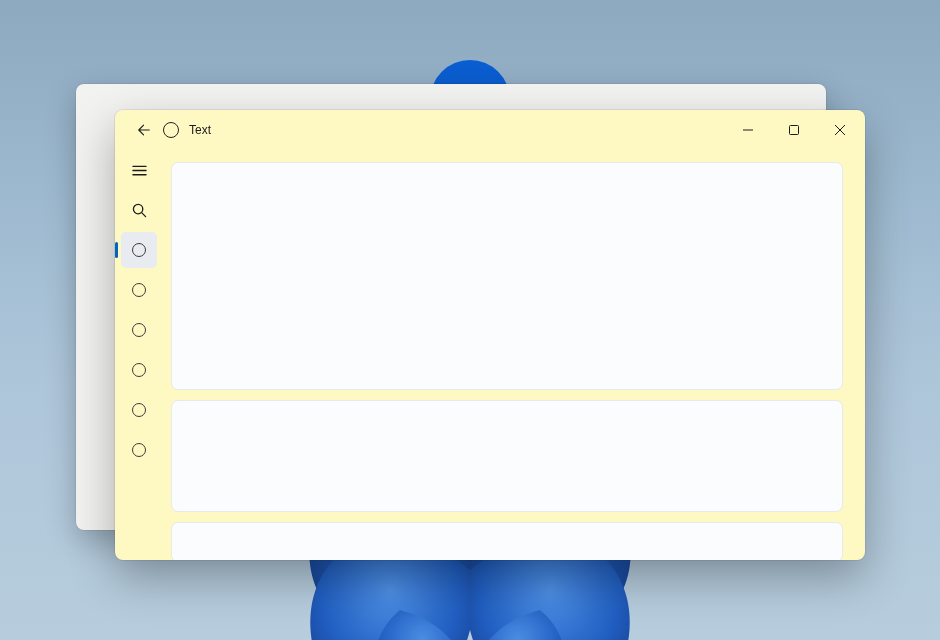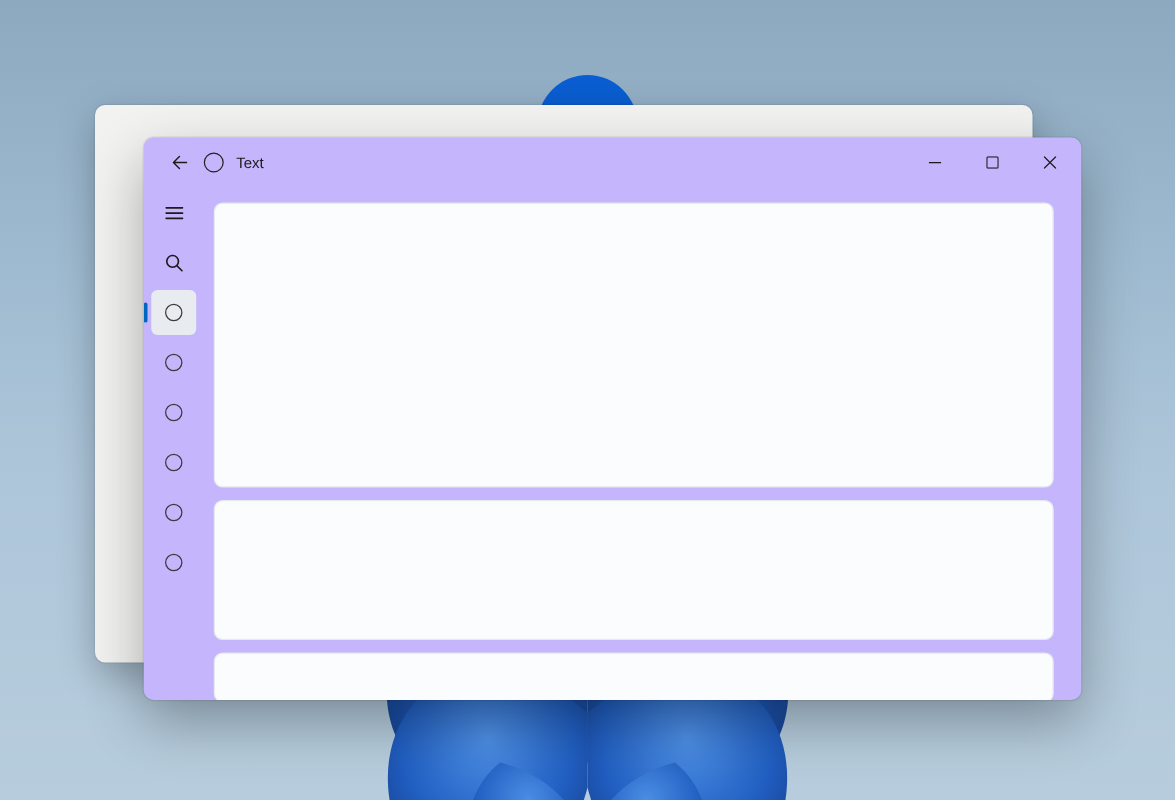--- a/index.html
+++ b/index.html
@@ -52,21 +52,21 @@
       border-radius: 8px;
       box-shadow: 0 10px 30px rgba(0,0,0,0.25), 0 0 0 1px rgba(0,0,0,0.06);
     }
     
     .window-front {
       position: absolute;
       top: 110px;
       left: 115px;
       width: 750px;
       height: 450px;
-      background: #c4b5fd;
+      background: #fef9c3;
       border-radius: 8px;
       box-shadow: 0 18px 45px rgba(0,0,0,0.30), 0 0 0 1px rgba(0,0,0,0.07);
       display: flex;
       flex-direction: column;
       overflow: hidden;
     }
     
     .titlebar {
       height: 40px;
       display: flex;

